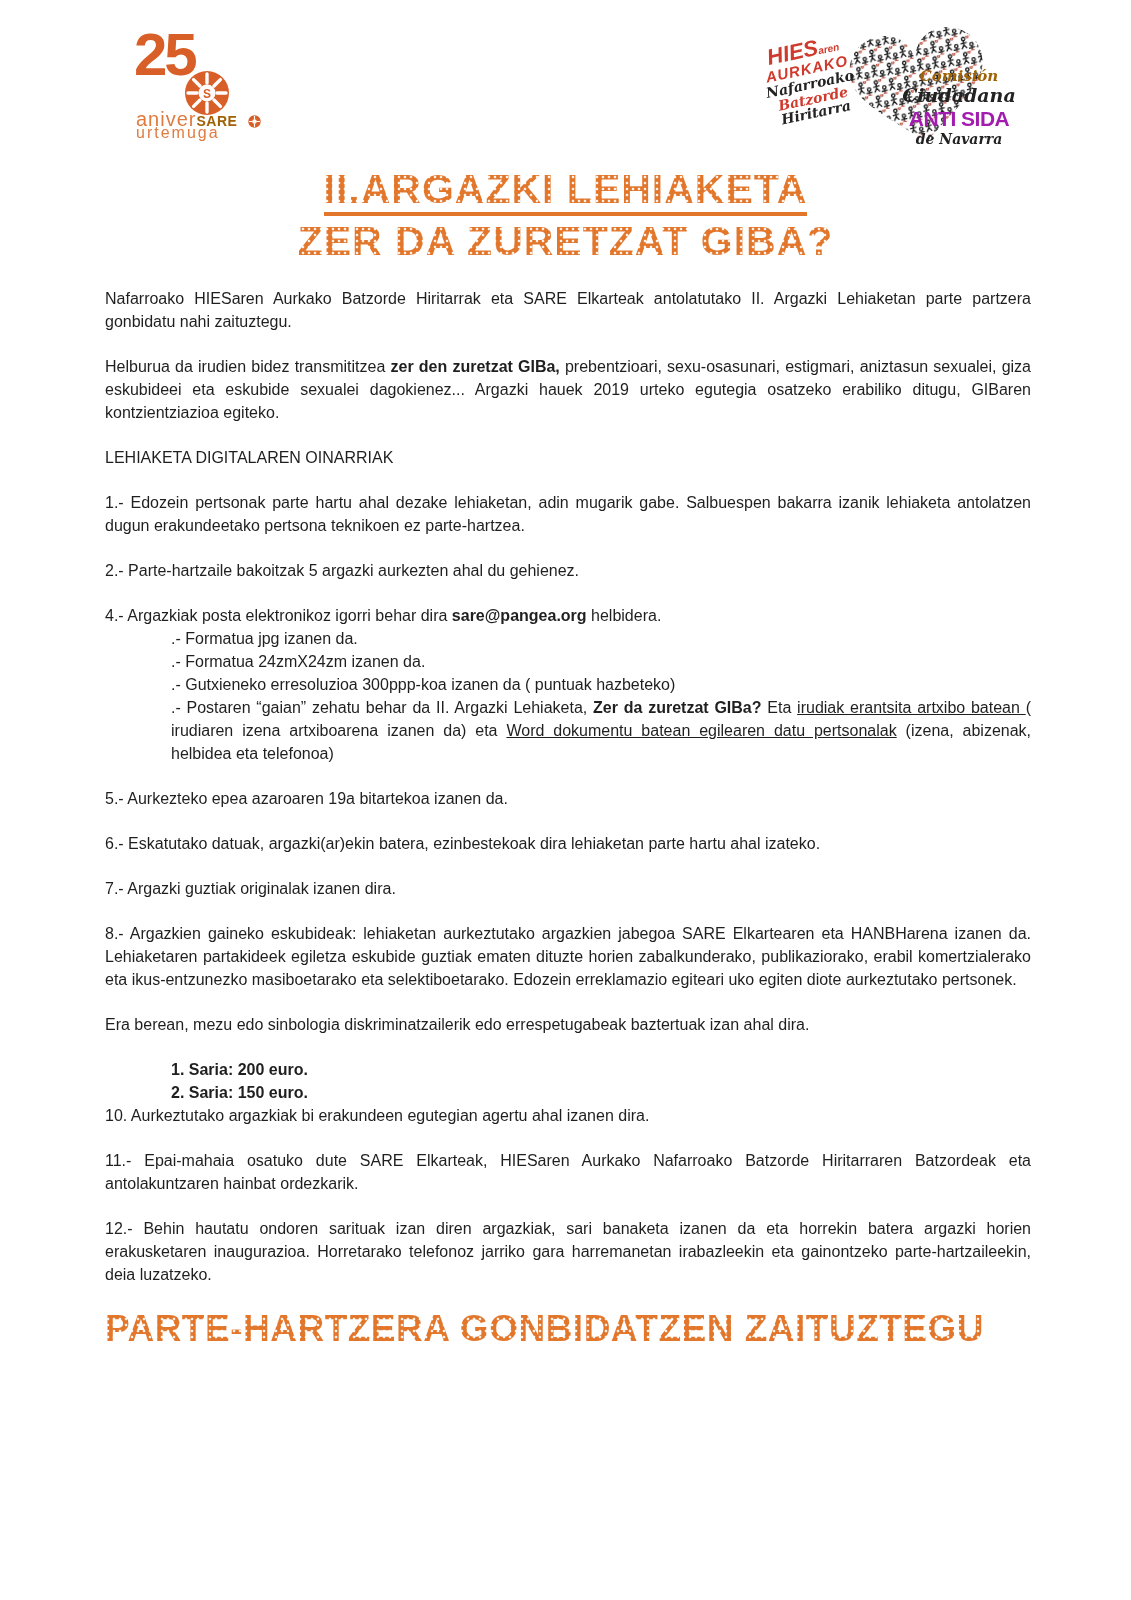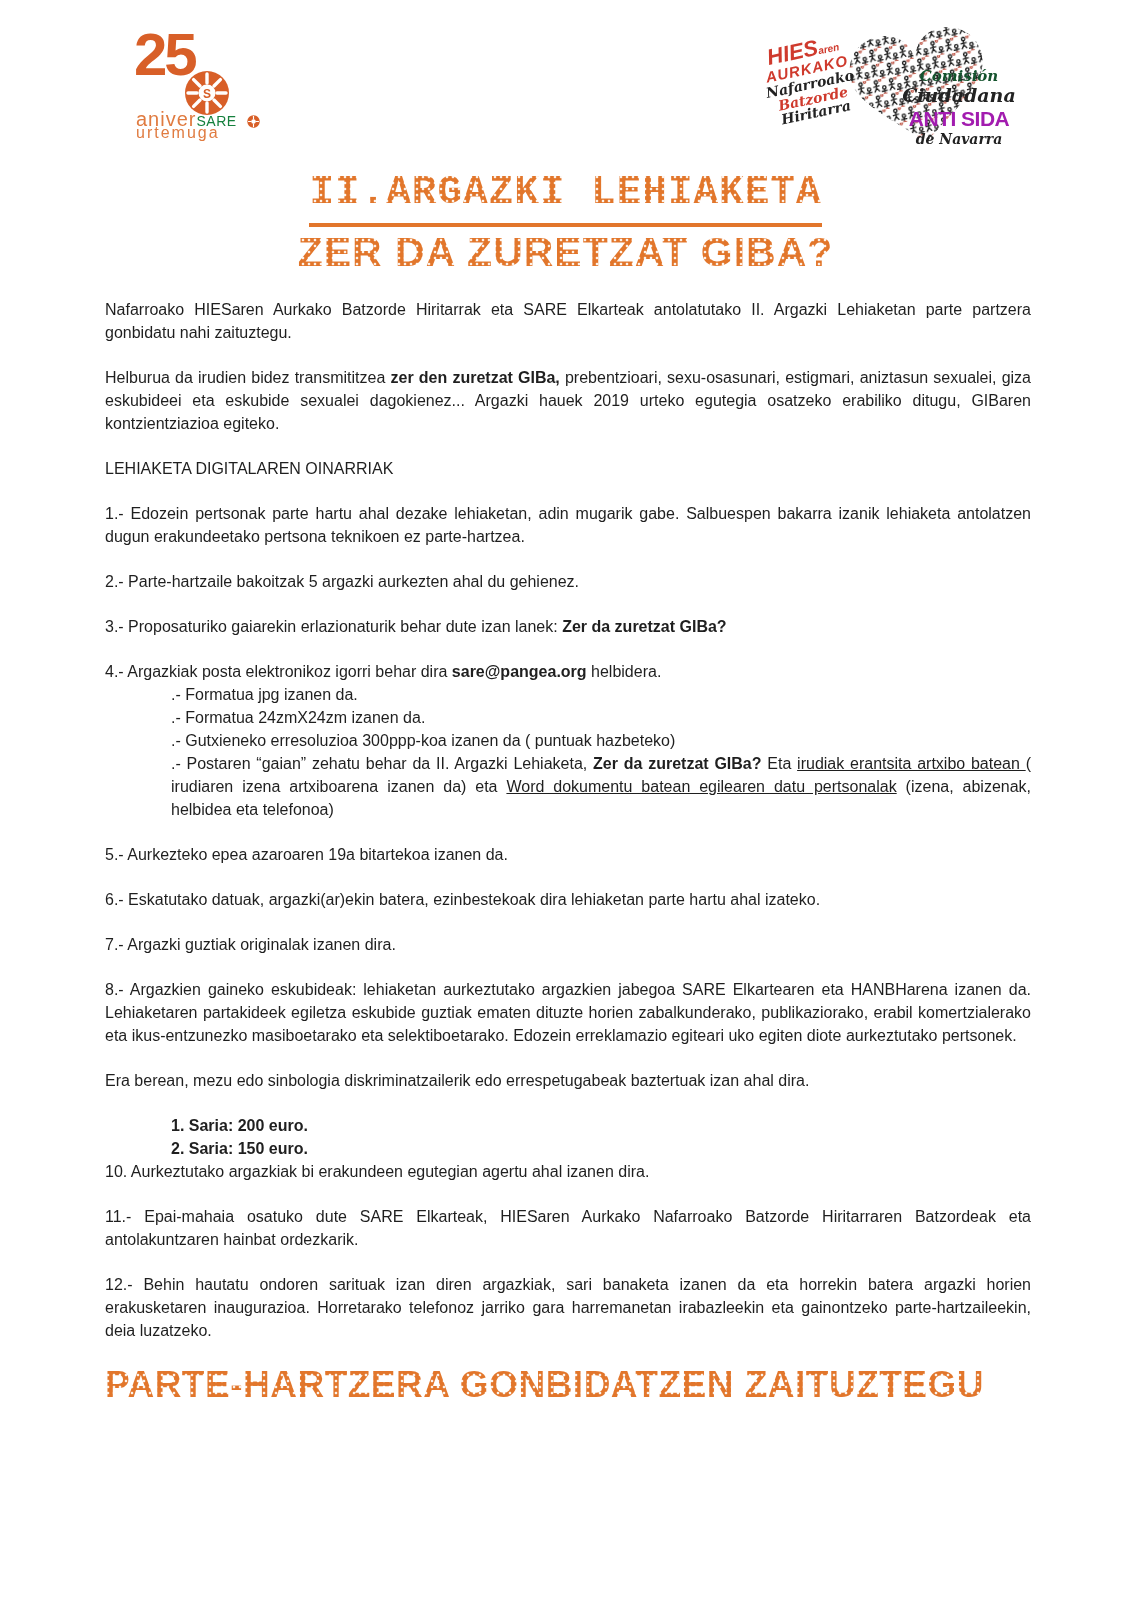--- a/index.html
+++ b/index.html
@@ -14,57 +14,57 @@
 
   .logo-25 { position:absolute; left:128px; top:34px; width:160px; height:120px; }
   .logo-25 .num {
     position:absolute; left:6px; top:-6px;
     font-size:60px; line-height:0.9; font-weight:700; letter-spacing:-3px;
     color:#d85f28;
   }
   .logo-25 .gear { position:absolute; left:56px; top:36px; width:46px; height:46px; }
   .logo-25 .row1 { position:absolute; left:8px; top:74px; white-space:nowrap; }
   .logo-25 .aniver { font-size:20px; letter-spacing:1px; color:#e07b40; }
-  .logo-25 .sare  { font-size:14px; font-weight:400; color:#15803d; letter-spacing:0.5px; }
+  .logo-25 .sare  { font-size:14px; font-weight:700; color:#a16207; letter-spacing:0.5px; }
   .logo-25 .flower { display:inline-block; width:13px; height:13px; vertical-align:middle; margin-left:6px; }
   .logo-25 .row2 { position:absolute; left:8px; top:90px; font-size:16px; letter-spacing:2px; color:#e07b40; }
 
   .logo-hies { position:absolute; left:750px; top:26px; width:272px; height:130px; }
   .hies-left {
     position:absolute; left:0; top:12px; width:118px; text-align:center;
     transform:rotate(-12deg); line-height:1.05;
   }
   .hies-left .l1  { color:#cf3a2d; font-weight:700; font-size:22px; font-style:italic; letter-spacing:0; }
   .hies-left .l1 small { font-size:10px; font-weight:700; }
   .hies-left .l2  { color:#cf3a2d; font-weight:700; font-size:15px; font-style:italic; letter-spacing:1px; }
   .hies-left .l3, .hies-left .l5 { color:#222; font-style:italic; font-weight:700; font-size:14px; font-family:"DejaVu Serif", serif; }
   .hies-left .l4  { color:#cf3a2d; font-style:italic; font-weight:700; font-size:14px; font-family:"DejaVu Serif", serif; }
   .heart-wrap { position:absolute; left:92px; top:0; width:154px; height:126px; }
   .hies-right { position:absolute; left:146px; top:42px; width:126px; text-align:center; line-height:1.15; }
-  .hies-right .r1 { color:#14532d; font-style:italic; font-weight:700; font-size:15px; font-family:"DejaVu Serif", serif; }
+  .hies-right .r1 { color:#a16207; font-style:italic; font-weight:700; font-size:15px; font-family:"DejaVu Serif", serif; }
   .hies-right .r2 { color:#222;    font-style:italic; font-weight:700; font-size:19px; font-family:"DejaVu Serif", serif; }
   .hies-right .r3 { color:#a21caf; font-weight:700; font-size:21px; letter-spacing:-0.5px; }
   .hies-right .r4 { color:#222;    font-style:italic; font-weight:700; font-size:14px; font-family:"DejaVu Serif", serif; }
 
   
   .display {
     font-weight:800; color:#e2762b; letter-spacing:1px; line-height:1.05;
   }
   @supports ((-webkit-background-clip:text) or (background-clip:text)) {
     .display {
       color:transparent;
       background-color:#e2762b;
       background-image:radial-gradient(rgba(255,255,255,0.9) 1px, transparent 1.7px);
       background-size:6px 6px;
       -webkit-background-clip:text; background-clip:text;
     }
   }
   .title-wrap { text-align:center; margin-top:8px; }
   .title-line { font-size:41px; }
-  .title-line1-inner { display:inline-block; border-bottom:4px solid #e2762b; padding-bottom:9px;font-family:Liberation Mono, monospace; }
+  .title-line1-inner { display:inline-block; border-bottom:4px solid #e2762b; padding-bottom:1px; }
   .title-line2 { margin-top:4px; }
 
   
   .doc { padding:24px 100px 0 105px; }
   .para { margin:0 0 22px 0; font-size:16px; line-height:23px; text-align:justify; }
   .para.tight { margin-bottom:0; }
   .para.indent { padding-left:66px; }
   .para .b { font-weight:700; }
   .para .u { text-decoration:underline; }
 
@@ -151,21 +151,20 @@
     </div>
     <div class="title-line title-line2 display">ZER DA ZURETZAT GIBA?</div>
   </div>
 
   <div class="doc" id="doc">
       <p class="para"><span>Nafarroako HIESaren Aurkako Batzorde Hiritarrak eta SARE Elkarteak antolatutako II. Argazki Lehiaketan parte partzera gonbidatu nahi zaituztegu.</span></p>
       <p class="para"><span>Helburua da irudien bidez transmititzea </span><span class="b">zer den zuretzat GIBa,</span><span> prebentzioari, sexu-osasunari, estigmari, aniztasun sexualei, giza eskubideei eta eskubide sexualei dagokienez... Argazki hauek 2019 urteko egutegia osatzeko erabiliko ditugu, GIBaren kontzientziazioa egiteko.</span></p>
       <p class="para"><span>LEHIAKETA DIGITALAREN OINARRIAK</span></p>
       <p class="para"><span>1.- Edozein pertsonak parte hartu ahal dezake lehiaketan, adin mugarik gabe. Salbuespen bakarra izanik lehiaketa antolatzen dugun erakundeetako pertsona teknikoen ez parte-hartzea.</span></p>
       <p class="para"><span>2.- Parte-hartzaile bakoitzak 5 argazki aurkezten ahal du gehienez.</span></p>
-      <p class="para"><span>3.- Proposaturiko gaiarekin erlazionaturik behar dute izan lanek: </span><span class="b">Zer da zuretzat GIBa?</span></p>
       <p class="para tight"><span>4.- Argazkiak posta elektronikoz igorri behar dira </span><span class="b">sare@pangea.org</span><span> helbidera.</span></p>
       <p class="para tight indent"><span>.- Formatua jpg izanen da.</span></p>
       <p class="para tight indent"><span>.- Formatua 24zmX24zm izanen da.</span></p>
       <p class="para tight indent"><span>.- Gutxieneko erresoluzioa 300ppp-koa izanen da ( puntuak hazbeteko)</span></p>
       <p class="para indent"><span>.- Postaren “gaian” zehatu behar da II. Argazki Lehiaketa, </span><span class="b">Zer da zuretzat GIBa?</span><span> Eta </span><span class="u">irudiak erantsita artxibo batean </span><span>( irudiaren izena artxiboarena izanen da) eta </span><span class="u">Word dokumentu batean egilearen datu pertsonalak</span><span> (izena, abizenak, helbidea eta telefonoa)</span></p>
       <p class="para"><span>5.- Aurkezteko epea azaroaren 19a bitartekoa izanen da.</span></p>
       <p class="para"><span>6.- Eskatutako datuak, argazki(ar)ekin batera, ezinbestekoak dira lehiaketan parte hartu ahal izateko.</span></p>
       <p class="para"><span>7.- Argazki guztiak originalak izanen dira.</span></p>
       <p class="para"><span>8.- Argazkien gaineko eskubideak: lehiaketan aurkeztutako argazkien jabegoa SARE Elkartearen eta HANBHarena izanen da. Lehiaketaren partakideek egiletza eskubide guztiak ematen dituzte horien zabalkunderako, publikaziorako, erabil komertzialerako eta ikus-entzunezko masiboetarako eta selektiboetarako. Edozein erreklamazio egiteari uko egiten diote aurkeztutako pertsonek.</span></p>
       <p class="para"><span>Era berean, mezu edo sinbologia diskriminatzailerik edo errespetugabeak baztertuak izan ahal dira.</span></p>

